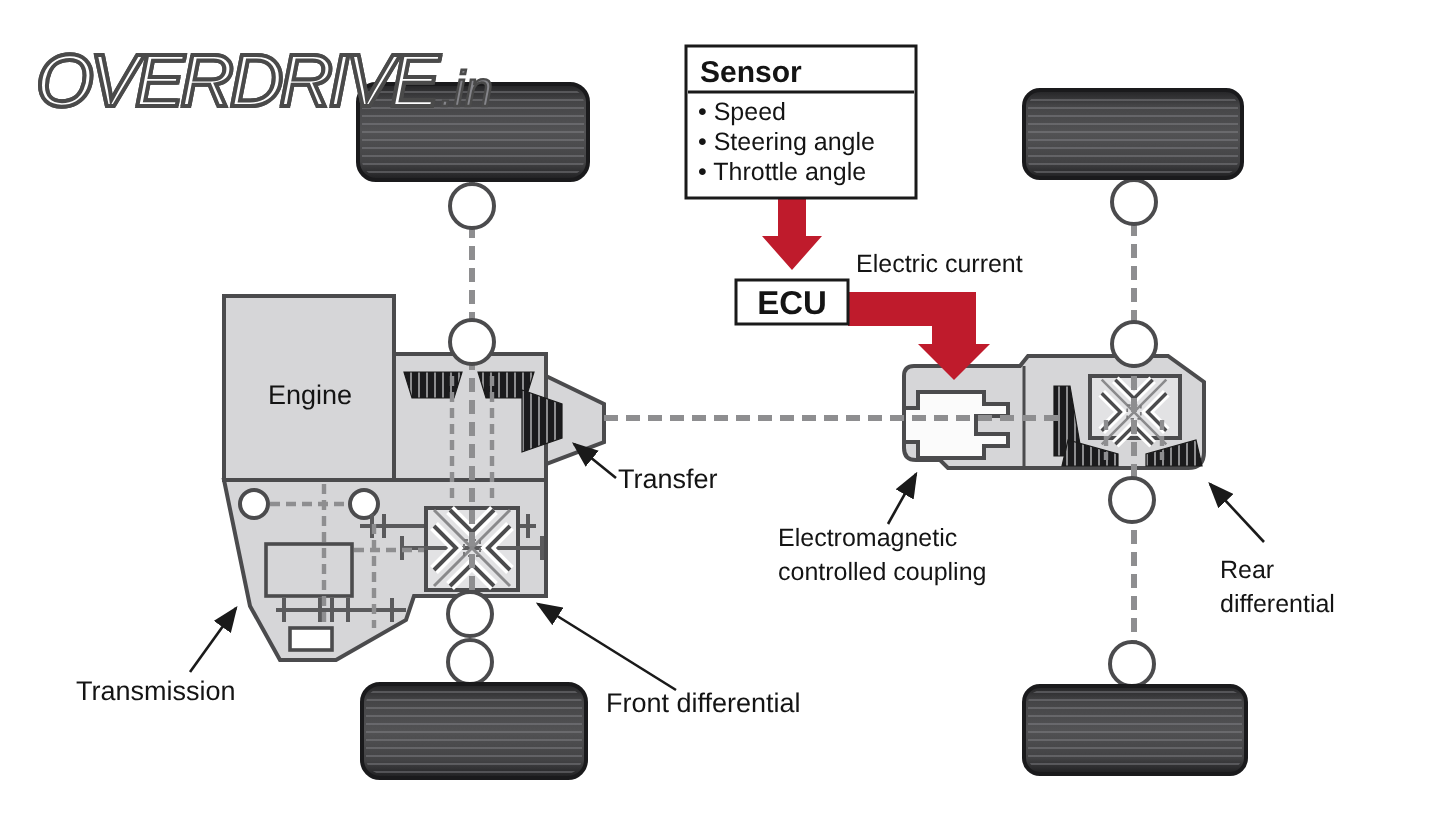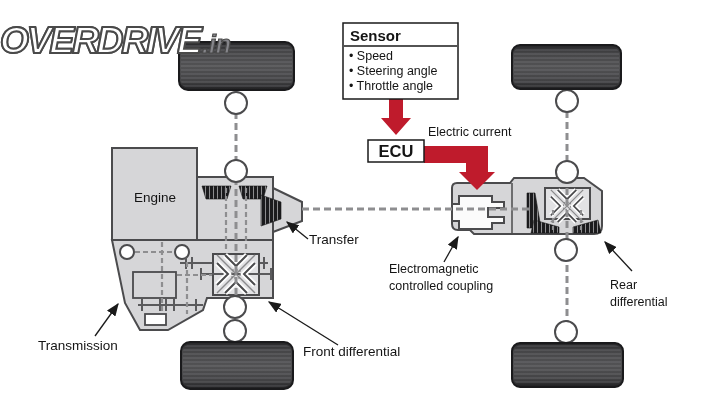--- a/index.html
+++ b/index.html
@@ -1,20 +1,20 @@
 <!DOCTYPE html>
 <html><head>
 <meta charset="utf-8">
 <style>
   html,body{margin:0;padding:0;background:#fff;}
   .stage{position:relative;width:720px;height:407px;background:#fff;overflow:hidden;
          font-family:"Liberation Sans",sans-serif;}
   .stage svg{position:absolute;left:0;top:0;}
   
-  .logo{position:absolute;left:0;top:22px;z-index:5;font-style:italic;font-weight:bold;
+  .logo{position:absolute;left:18px;top:22px;z-index:5;font-style:italic;font-weight:normal;
         white-space:nowrap;line-height:1;text-align:right;}
   .logo-main{font-size:37px;letter-spacing:-2px;color:#fff;
         -webkit-text-stroke:2px #4a4a4a;
         text-shadow:-1px 0 #4a4a4a,1px 0 #4a4a4a,0 -1px #4a4a4a,0 1px #4a4a4a;}
   .logo-suffix{font-size:25px;color:#85858a;-webkit-text-stroke:1.2px #4a4a4a;margin-left:2px;}
   
   text{font-family:"Liberation Sans",sans-serif;fill:#141414;}
   .lbl{font-size:12.5px;}
   .lbl13{font-size:13.5px;}
   .sensor-title{font-size:15px;font-weight:bold;}

